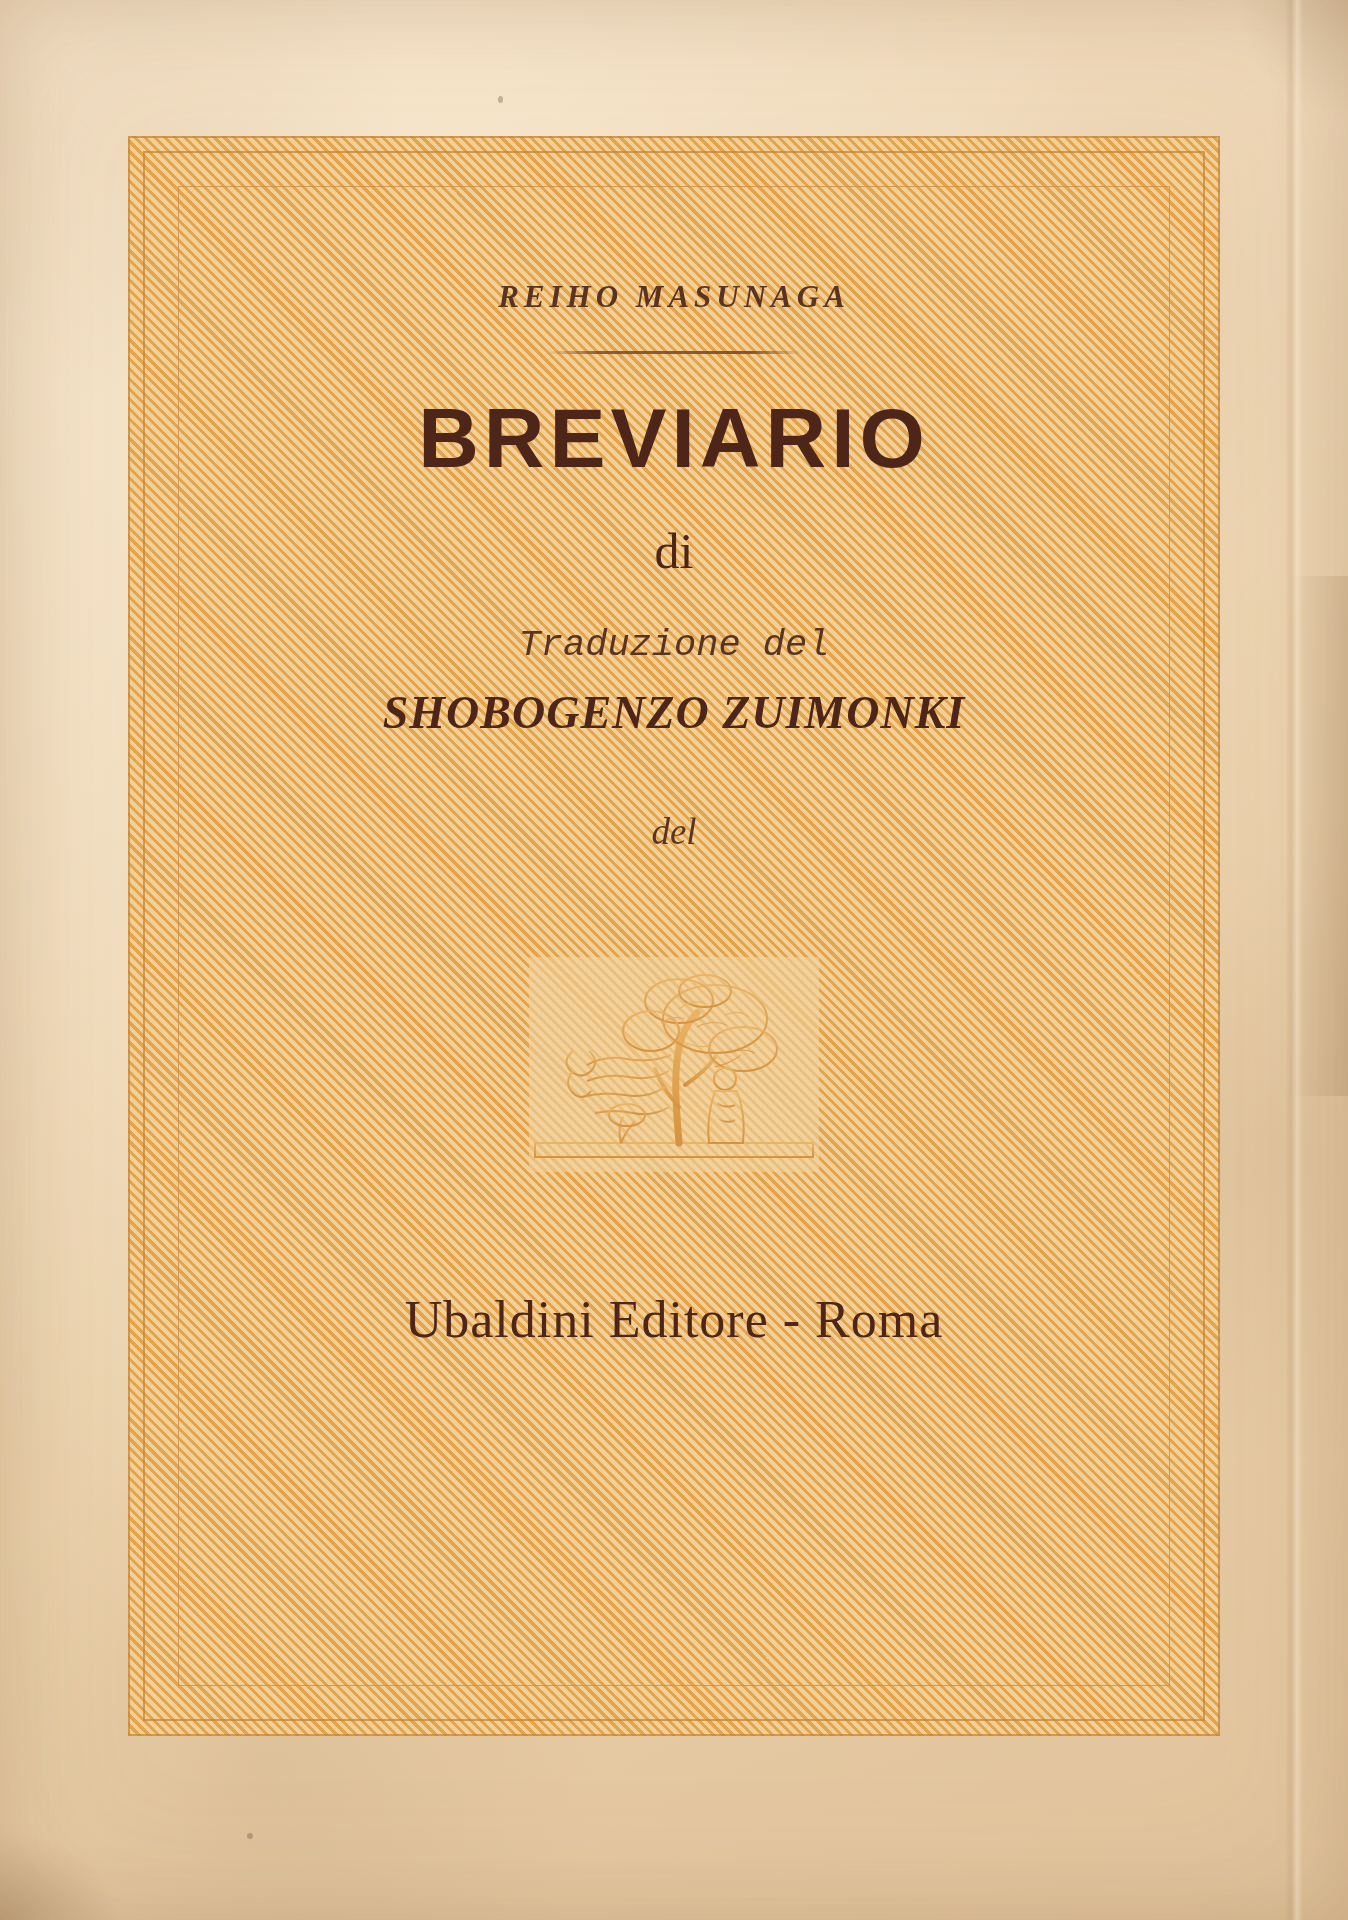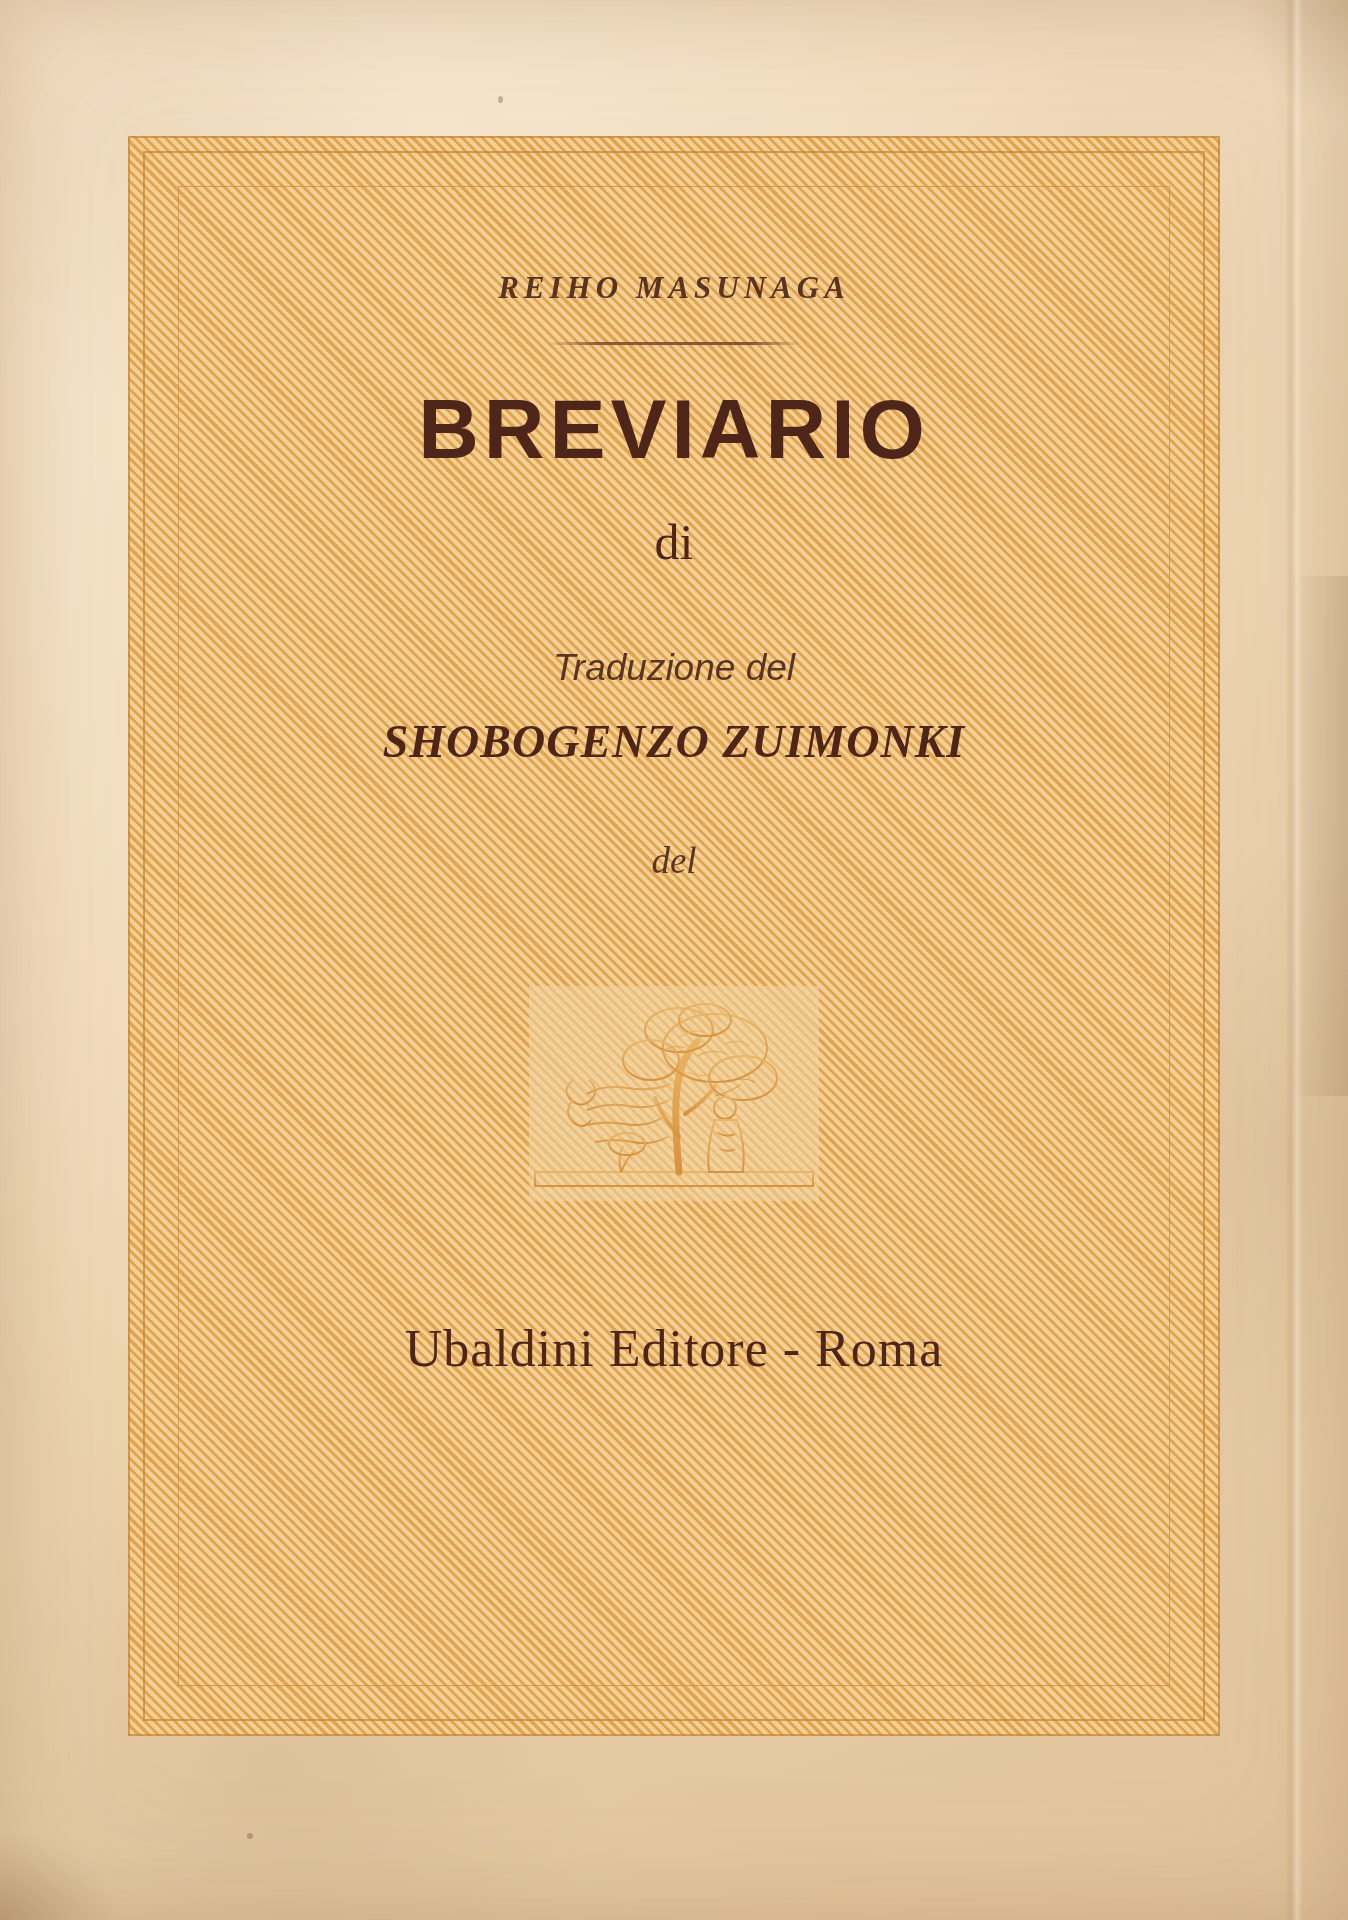--- a/index.html
+++ b/index.html
@@ -113,21 +113,21 @@
     height: 1500px;
     border: 1.5px solid rgba(205,145,70,0.85);
     box-sizing: border-box;
     pointer-events: none;
   }
 
   
   .content {
     position: absolute;
     left: 178px;
-    top: 186px;
+    top: 195px;
     width: 992px;
     height: 1680px;
     box-sizing: border-box;
     display: flex;
     flex-direction: column;
     align-items: center;
     text-align: right;
     color: #4a2a1c;
   }
 
@@ -171,29 +171,29 @@
     margin-top: 14px;
     font-family: "Liberation Serif", serif;
     font-weight: 700;
     font-size: 92px;
     letter-spacing: 4px;
     color: #4e2619;
     line-height: 1.05;
   }
 
   .trad-label {
-    margin-top: 76px;
-    font-family: Liberation Sans, sans-serif;
+    margin-top: 44px;
+    font-family: Liberation Mono, monospace;
     font-style: italic;
     font-size: 37px;
     color: #5a3423;
   }
 
   .work-title {
-    margin-top: 26px;
+    margin-top: 20px;
     font-family: "Liberation Serif", serif;
     font-style: italic;
     font-weight: 700;
     font-size: 46px;
     letter-spacing: 1px;
     color: #4e2619;
   }
 
   .del-label {
     margin-top: 71px;

